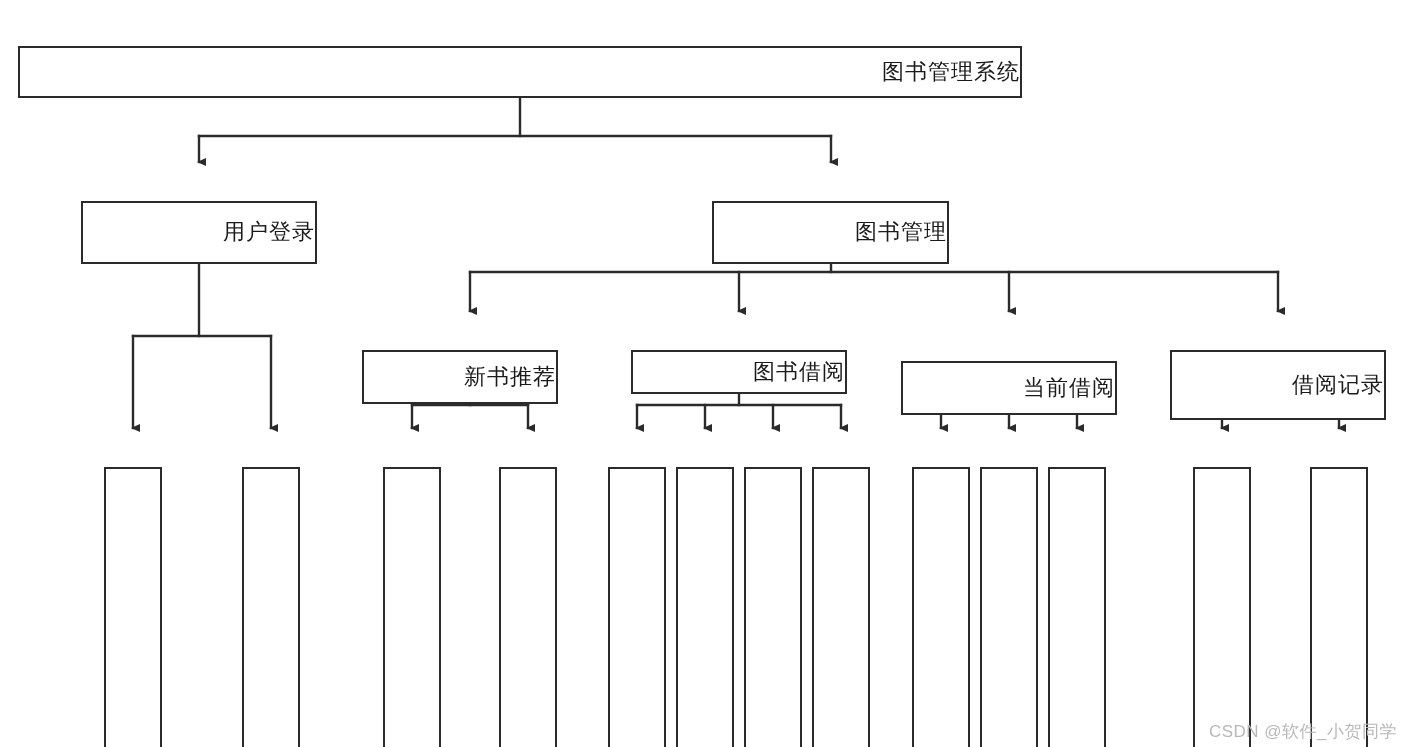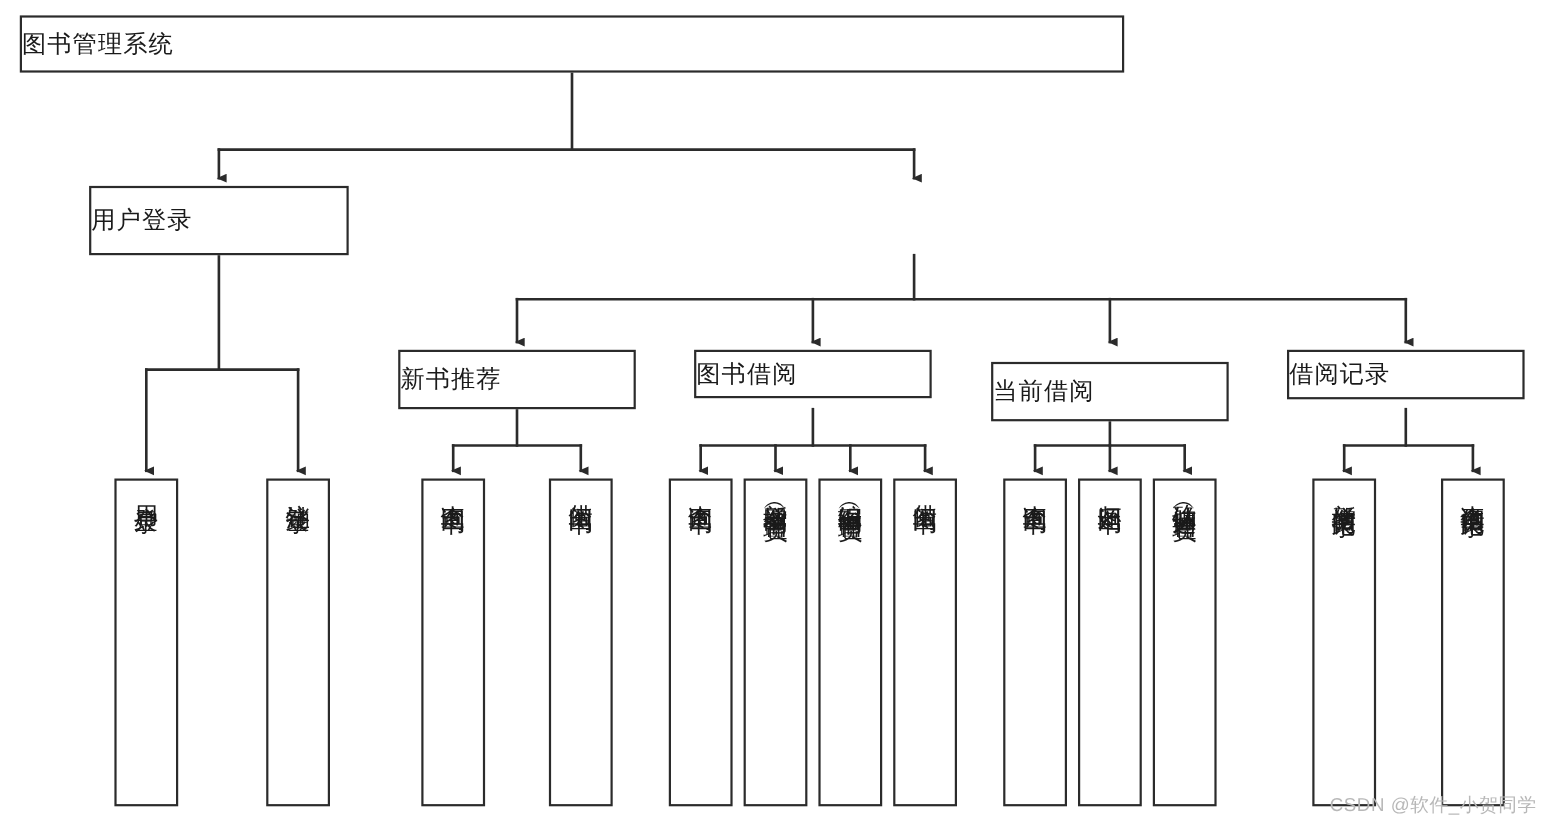--- a/index.html
+++ b/index.html
@@ -25,22 +25,23 @@
     height: 747px;
     pointer-events: none;
   }
   .node {
     position: absolute;
     box-sizing: border-box;
     border: 2px solid #2b2b2b;
     background: #ffffff;
     display: flex;
     align-items: center;
-    justify-content: flex-start;
+    justify-content: flex-end;
     color: #1a1a1a;
+    margin-top: 32px;
   }
   .node.horiz {
     font-size: 22px;
     letter-spacing: 1px;
     line-height: 1.2;
   }
   .node.vert {
     writing-mode: vertical-rl;
     text-orientation: upright;
     font-size: 22px;
@@ -122,31 +123,34 @@
     </g>
   </svg>
 
   <div class="node horiz" style="left:18px; top:14px; width:1004px; height:52px;">
     <span>图书管理系统</span>
   </div>
 
   <div class="node horiz" style="left:81px; top:169px; width:236px; height:63px;">
     <span>用户登录</span>
   </div>
+  <div class="node horiz" style="left:712px; top:169px; width:237px; height:63px;">
+    <span>图书管理</span>
+  </div>
 
-  <div class="node horiz" style="left:362px; top:318px; width:216px; height:54px;">
+  <div class="node horiz" style="left:362px; top:318px; width:196px; height:54px;">
     <span>新书推荐</span>
   </div>
   <div class="node horiz" style="left:631px; top:318px; width:216px; height:44px;">
     <span>图书借阅</span>
   </div>
   <div class="node horiz" style="left:901px; top:329px; width:216px; height:54px;">
     <span>当前借阅</span>
   </div>
-  <div class="node horiz" style="left:1170px; top:318px; width:216px; height:45px;">
+  <div class="node horiz" style="left:1170px; top:318px; width:216px; height:70px;">
     <span>借阅记录</span>
   </div>
 
   <div class="node vert" style="left:104px; top:435px; width:58px; height:298px;">
     <span class="vtext">用户登录</span>
   </div>
   <div class="node vert" style="left:242px; top:435px; width:58px; height:298px;">
     <span class="vtext">注销登录</span>
   </div>
 

